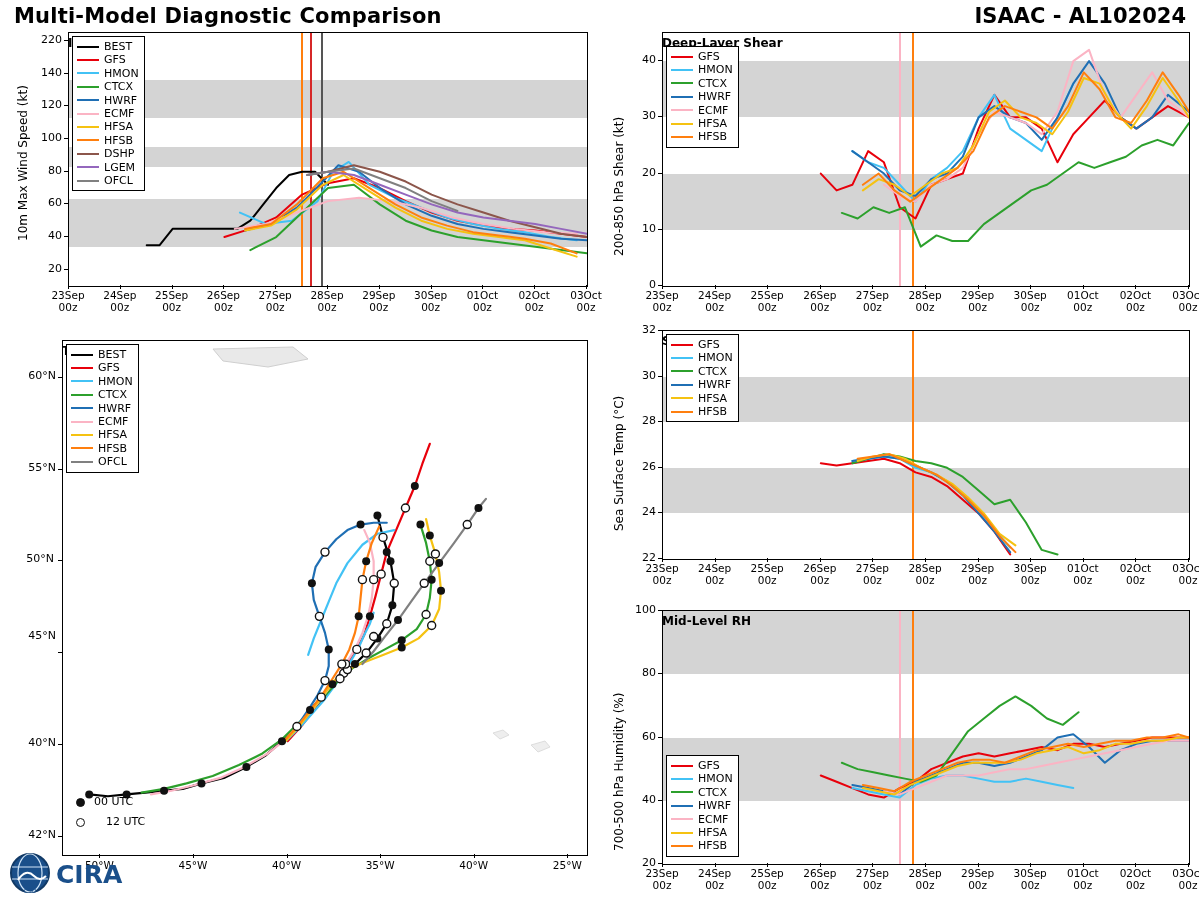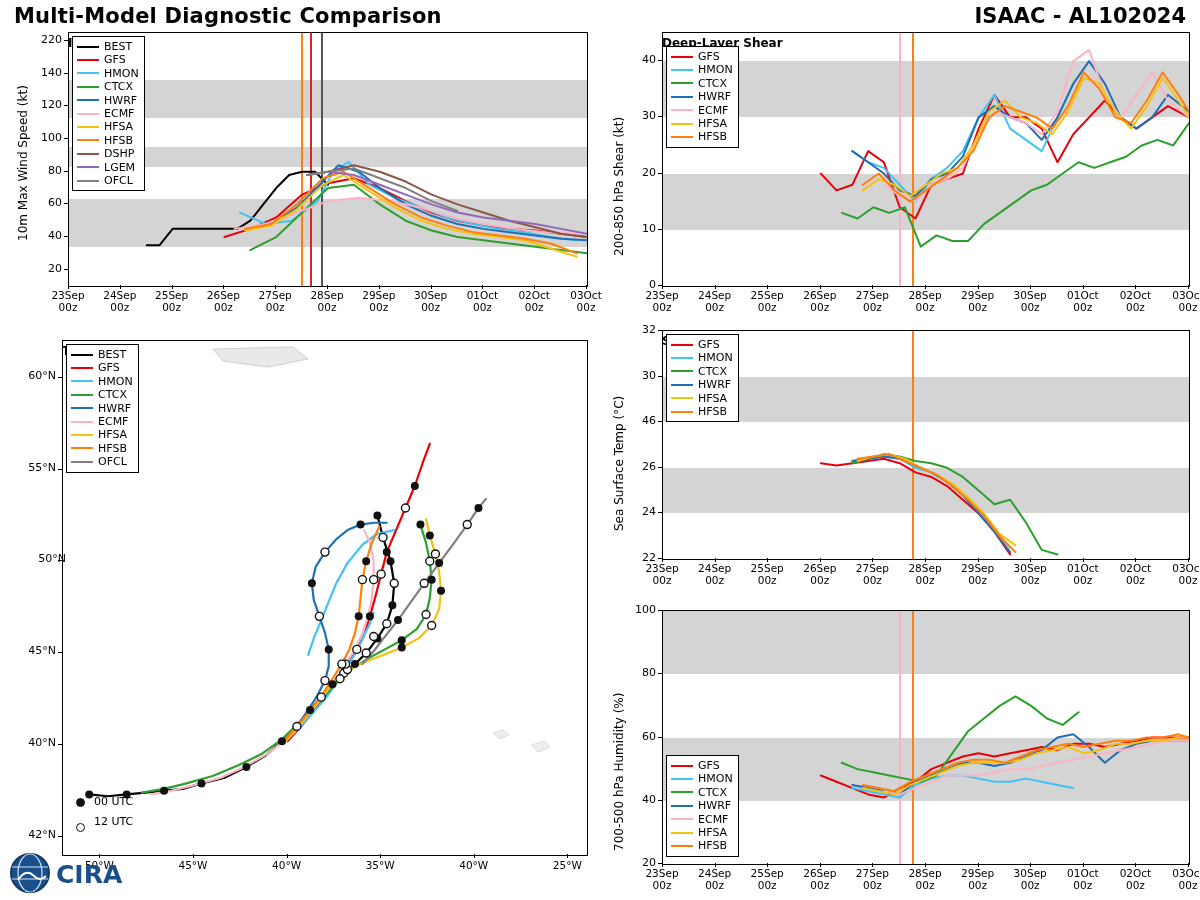--- a/index.html
+++ b/index.html
@@ -209,23 +209,23 @@
         <circle cx="310.65714285714284" cy="295.55000000000007" r="4" fill="#fff" stroke="#111" stroke-width="1.4"></circle>
         <circle cx="361.1857142857142" cy="242.31428571428575" r="4" fill="#fff" stroke="#111" stroke-width="1.4"></circle>
         <circle cx="404.22857142857146" cy="183.57142857142856" r="4" fill="#fff" stroke="#111" stroke-width="1.4"></circle>
       </svg>
     </div>
   <div class="corner-label" style="left:62px;top:8px;width:520px;">Track</div>
 <div class="tick-y" style="left: 14px; top: 491.643px; width: 42px;">42°N</div>
     <div class="tick-mark" style="left: 58px; top: 499.643px; width: 4px; height: 1px;"></div>
     <div class="tick-y" style="left: 14px; top: 399.857px; width: 42px;">40°N</div>
     <div class="tick-mark" style="left: 58px; top: 407.857px; width: 4px; height: 1px;"></div>
-    <div class="tick-y" style="left: 14px; top: 308px; width: 42px; text-align: right;">45°N</div>
+    <div class="tick-y" style="left: 14px; top: 293px; width: 42px; text-align: right;">45°N</div>
     <div class="tick-mark" style="left: 58px; top: 316.071px; width: 4px; height: 1px;"></div>
-    <div class="tick-y" style="left: 24px; top: 216.286px; width: 42px;">50°N</div>
+    <div class="tick-y" style="left: 12px; top: 216.286px; width: 42px;">50°N</div>
     <div class="tick-mark" style="left: 58px; top: 224.286px; width: 4px; height: 1px;"></div>
     <div class="tick-y" style="left: 14px; top: 124.5px; width: 42px;">55°N</div>
     <div class="tick-mark" style="left: 58px; top: 132.5px; width: 4px; height: 1px;"></div>
     <div class="tick-y" style="left: 14px; top: 32.7143px; width: 42px;">60°N</div>
     <div class="tick-mark" style="left: 58px; top: 40.7143px; width: 4px; height: 1px;"></div>
     <div class="tick-x" style="left: 71.4286px; top: 523px; width: 56px;">50°W</div>
     <div class="tick-mark" style="left: 99.4286px; top: 518px; width: 1px; height: 4px;"></div>
     <div class="tick-x" style="left: 165px; top: 523px; width: 56px;">45°W</div>
     <div class="tick-mark" style="left: 193px; top: 518px; width: 1px; height: 4px;"></div>
     <div class="tick-x" style="left: 258.571px; top: 523px; width: 56px;">40°W</div>
@@ -272,21 +272,21 @@
       <div>
         <i style="border-top-color: rgb(128, 128, 128);"></i>
         <span>OFCL</span>
       </div>
     </div>
     <div style="position: absolute; left: 76px; top: 456px; font-size: 11px; line-height: 20px;">
       <div style="display: flex; align-items: center;">
         <span style="width: 9px; height: 9px; border-radius: 50%; margin-right: 9px; background: rgb(17, 17, 17); border: 1.4px solid rgb(17, 17, 17); box-sizing: border-box;"></span>
         <span>00 UTC</span>
       </div>
-      <div style="display: flex; align-items: flex-end;">
+      <div style="display: flex; align-items: center; gap: 12px;">
         <span style="width: 9px; height: 9px; border-radius: 50%; margin-right: 9px; background: rgb(255, 255, 255); border: 1.4px solid rgb(17, 17, 17); box-sizing: border-box;"></span>
         <span>12 UTC</span>
       </div>
     </div>
   </div>
 
 <div class="panel" id="panel-shear" style="left:600px;top:26px;width:600px;height:300px;">
   <div class="plotbox" id="box-shear" style="left:62px;top:6px;width:528px;height:255px;">
       <div class="band" style="top: 140.556px; height: 56.2222px;"></div>
       <div class="band" style="top: 28.1111px; height: 56.2222px;"></div>
@@ -383,21 +383,21 @@
       </svg>
     </div>
   <div class="corner-label" style="left:62px;top:8px;width:522px;">SST</div>
   <div class="axis-y-title" style="left:12px;top:205px;">Sea Surface Temp (°C)</div>
 <div class="tick-y" style="left: 22px; top: 225px; width: 34px;">22</div>
     <div class="tick-mark" style="left: 58px; top: 232px; width: 4px; height: 1px;"></div>
     <div class="tick-y" style="left: 22px; top: 179.4px; width: 34px;">24</div>
     <div class="tick-mark" style="left: 58px; top: 186.4px; width: 4px; height: 1px;"></div>
     <div class="tick-y" style="left: 22px; top: 133.8px; width: 34px;">26</div>
     <div class="tick-mark" style="left: 58px; top: 140.8px; width: 4px; height: 1px;"></div>
-    <div class="tick-y" style="left: 22px; top: 88.2px; width: 34px;">46</div>
+    <div class="tick-y" style="left: 22px; top: 88.2px; width: 34px;">28</div>
     <div class="tick-mark" style="left: 58px; top: 95.2px; width: 4px; height: 1px;"></div>
     <div class="tick-y" style="left: 22px; top: 42.6px; width: 34px;">30</div>
     <div class="tick-mark" style="left: 58px; top: 49.6px; width: 4px; height: 1px;"></div>
     <div class="tick-y" style="left: 22px; top: -3px; width: 34px;">32</div>
     <div class="tick-mark" style="left: 58px; top: 4px; width: 4px; height: 1px;"></div>
     <div class="tick-x" style="left: 34px; top: 236px; width: 56px;"><div>23Sep</div><div>00z</div></div>
     <div class="tick-mark" style="left: 62px; top: 232px; width: 1px; height: 4px;"></div>
     <div class="tick-x" style="left: 86.6px; top: 236px; width: 56px;"><div>24Sep</div><div>00z</div></div>
     <div class="tick-mark" style="left: 114.6px; top: 232px; width: 1px; height: 4px;"></div>
     <div class="tick-x" style="left: 139.2px; top: 236px; width: 56px;"><div>25Sep</div><div>00z</div></div>
@@ -455,20 +455,21 @@
       <svg width="526" height="253">
         <path d="M157.80 164.45 L173.58 170.77 L189.36 177.10 L205.14 183.43 L220.92 186.59 L236.70 177.10 L252.48 170.77 L268.26 158.13 L284.04 151.80 L299.82 145.48 L315.60 142.31 L331.38 145.48 L347.16 142.31 L362.94 139.15 L378.72 135.99 L394.50 139.15 L410.28 132.82 L426.06 132.82 L441.84 135.99 L457.62 132.82 L473.40 129.66 L489.18 126.50 L504.96 126.50 L526.00 126.50 " fill="none" stroke="#e8000b" stroke-width="2" stroke-linejoin="round" stroke-linecap="round"></path>
         <path d="M189.36 177.10 L205.14 180.26 L220.92 183.43 L236.70 186.59 L252.48 173.94 L268.26 167.61 L284.04 164.45 L299.82 164.45 L315.60 167.61 L331.38 170.77 L347.16 170.77 L362.94 167.61 L378.72 170.77 L394.50 173.94 L410.28 177.10 " fill="none" stroke="#42c2f5" stroke-width="2" stroke-linejoin="round" stroke-linecap="round"></path>
         <path d="M178.84 151.80 L194.62 158.13 L210.40 161.29 L226.18 164.45 L241.96 167.61 L257.74 170.77 L273.52 164.45 L289.30 142.31 L305.08 120.17 L320.86 107.53 L336.64 94.88 L352.42 85.39 L368.20 94.88 L383.98 107.53 L399.76 113.85 L415.54 101.20 " fill="none" stroke="#2ca02c" stroke-width="2" stroke-linejoin="round" stroke-linecap="round"></path>
         <path d="M189.36 173.94 L205.14 177.10 L220.92 180.26 L236.70 183.43 L252.48 170.77 L268.26 164.45 L284.04 158.13 L299.82 151.80 L315.60 151.80 L331.38 154.96 L347.16 151.80 L362.94 145.48 L378.72 139.15 L394.50 126.50 L410.28 123.34 L426.06 135.99 L441.84 151.80 L457.62 139.15 L473.40 132.82 L489.18 129.66 L504.96 129.66 L526.00 129.66 " fill="none" stroke="#1f6fb4" stroke-width="2" stroke-linejoin="round" stroke-linecap="round"></path>
         <path d="M220.92 180.26 L236.70 183.43 L252.48 177.10 L268.26 170.77 L284.04 164.45 L299.82 164.45 L315.60 164.45 L331.38 161.29 L347.16 158.13 L362.94 158.13 L378.72 154.96 L394.50 151.80 L410.28 148.64 L426.06 145.48 L441.84 142.31 L457.62 139.15 L473.40 135.99 L489.18 132.82 L504.96 129.66 L526.00 129.66 " fill="none" stroke="#fbb4c4" stroke-width="2" stroke-linejoin="round" stroke-linecap="round"></path>
         <path d="M199.88 177.10 L215.66 180.26 L231.44 183.43 L247.22 173.94 L263.00 167.61 L278.78 161.29 L294.56 154.96 L310.34 151.80 L326.12 151.80 L341.90 151.80 L357.68 148.64 L373.46 142.31 L389.24 139.15 L405.02 135.99 L420.80 142.31 L436.58 139.15 L452.36 132.82 L468.14 132.82 L483.92 129.66 L499.70 129.66 L515.48 126.50 L526.00 126.50 " fill="none" stroke="#f5c211" stroke-width="2" stroke-linejoin="round" stroke-linecap="round"></path>
         <path d="M199.88 173.94 L215.66 177.10 L231.44 180.26 L247.22 170.77 L263.00 164.45 L278.78 158.13 L294.56 151.80 L310.34 148.64 L326.12 148.64 L341.90 151.80 L357.68 145.48 L373.46 139.15 L389.24 135.99 L405.02 132.82 L420.80 135.99 L436.58 132.82 L452.36 129.66 L468.14 129.66 L483.92 126.50 L499.70 126.50 L515.48 123.34 L526.00 126.50 " fill="none" stroke="#ff7f0e" stroke-width="2" stroke-linejoin="round" stroke-linecap="round"></path>
       </svg>
     </div>
+  <div class="corner-label" style="left:62px;top:8px;width:522px;">Mid-Level RH</div>
   <div class="axis-y-title" style="left:12px;top:245px;">700-500 hPa Humidity (%)</div>
 <div class="tick-y" style="left: 22px; top: 250px; width: 34px;">20</div>
     <div class="tick-mark" style="left: 58px; top: 257px; width: 4px; height: 1px;"></div>
     <div class="tick-y" style="left: 22px; top: 186.75px; width: 34px;">40</div>
     <div class="tick-mark" style="left: 58px; top: 193.75px; width: 4px; height: 1px;"></div>
     <div class="tick-y" style="left: 22px; top: 123.5px; width: 34px;">60</div>
     <div class="tick-mark" style="left: 58px; top: 130.5px; width: 4px; height: 1px;"></div>
     <div class="tick-y" style="left: 22px; top: 60.25px; width: 34px;">80</div>
     <div class="tick-mark" style="left: 58px; top: 67.25px; width: 4px; height: 1px;"></div>
     <div class="tick-y" style="left: 22px; top: -3px; width: 34px;">100</div>

